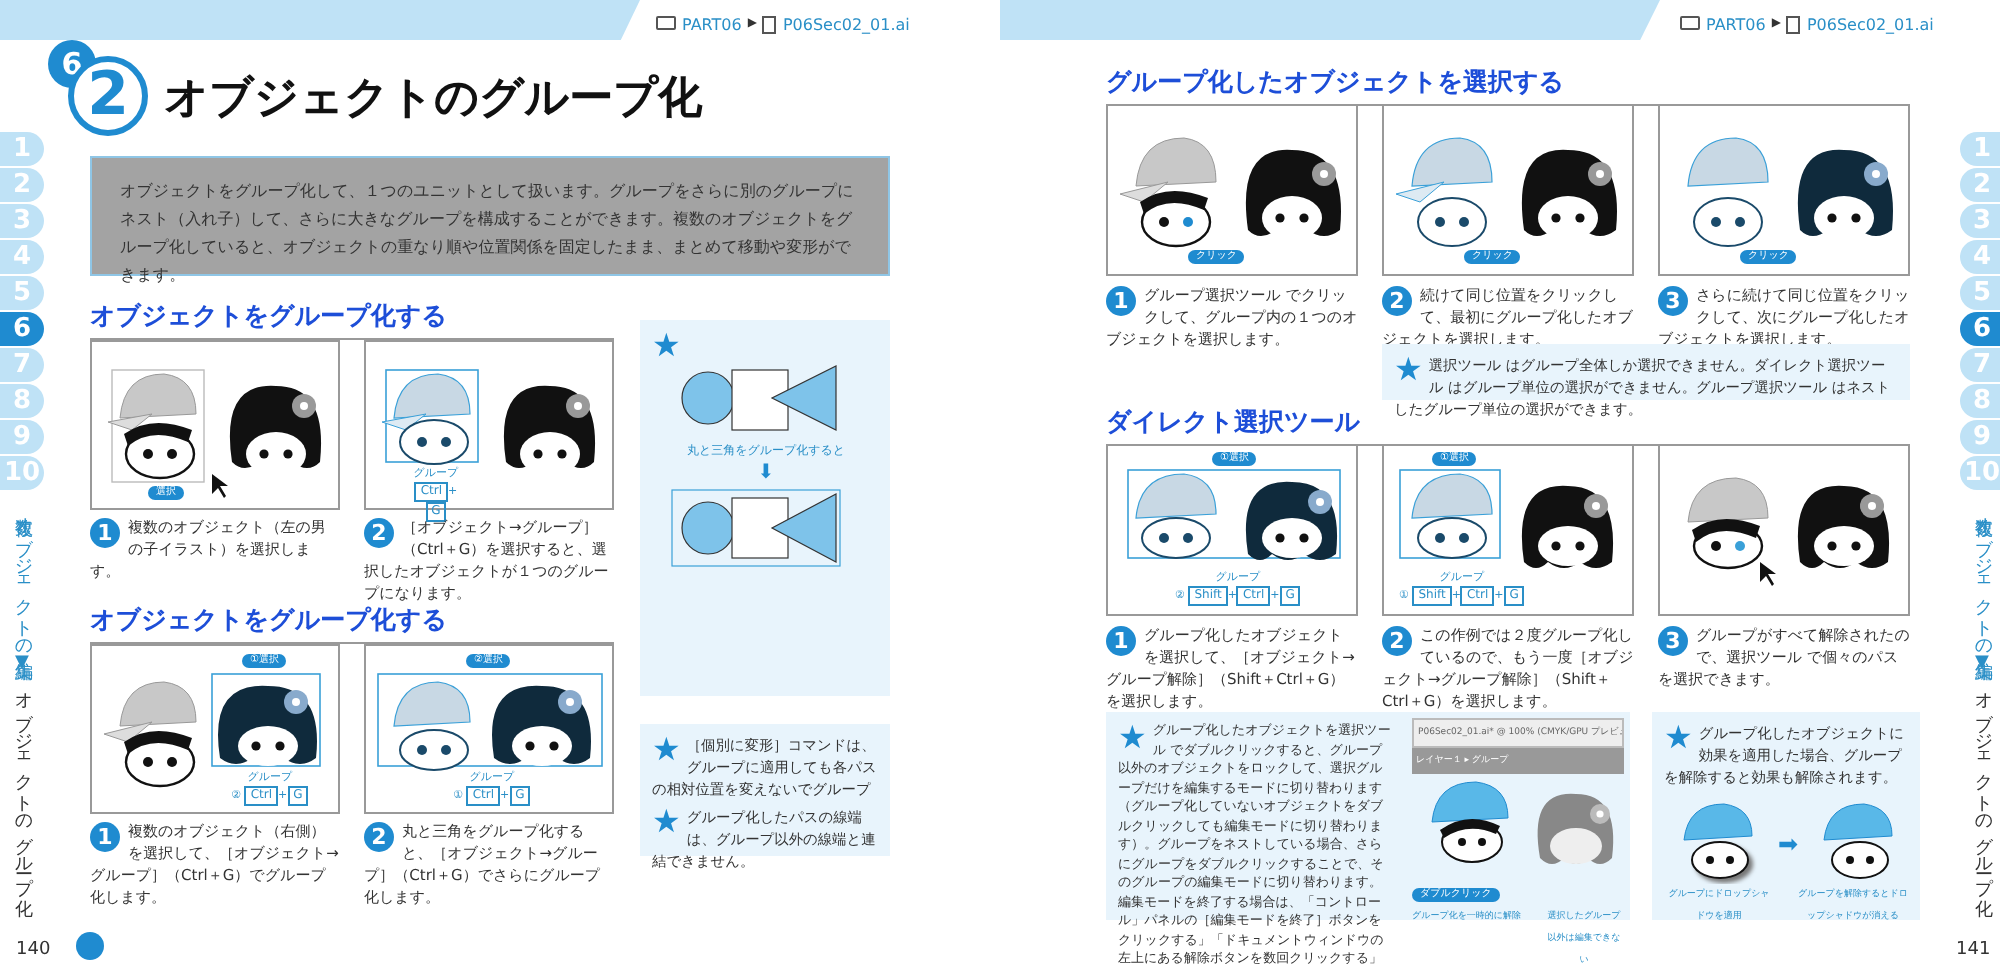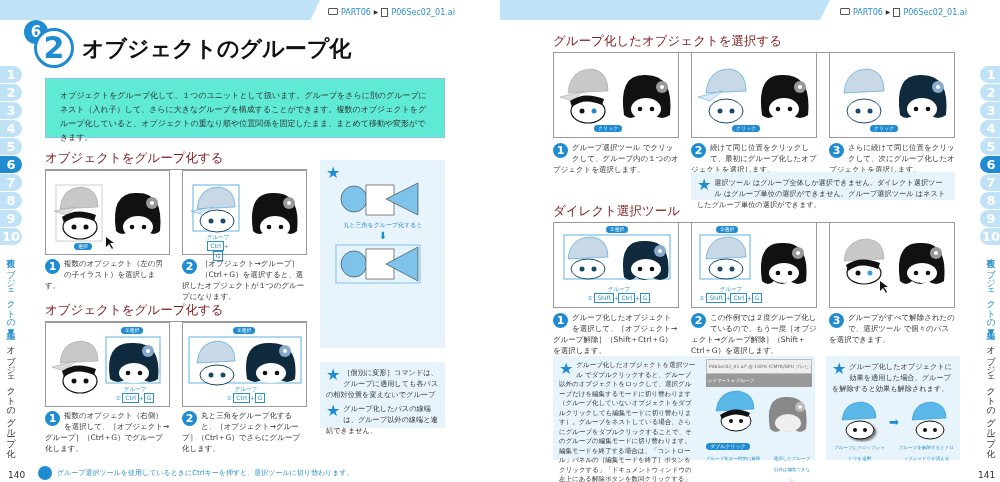--- a/index.html
+++ b/index.html
@@ -22,23 +22,23 @@
 .tabs{position:absolute;top:66px;width:20px;display:flex;flex-direction:column;gap:1px}
 .left .tabs{left:0}.right .tabs{left:480px}
 .tab{height:17px;border-radius:9px;background:#bfe2f6;color:#fff;font-weight:bold;font-size:13px;text-align:center;line-height:17px;width:22px}
 .left .tab{border-radius:0 9px 9px 0}
 .right .tab{border-radius:9px 0 0 9px}
 .tab.active{background:#1f8bd0}
 .vtext{position:absolute;writing-mode:vertical-rl;font-size:9px;color:#333;white-space:nowrap}
 .vtext .blue{color:#2a8fc7}
 .left .vtext{left:4px;top:252px}.right .vtext{left:984px;left:484px;top:252px}
 
-.intro{position:absolute;left:45px;top:78px;width:400px;height:60px;background:#5eead4;border:1px solid #8fc6e6;padding:10px 14px;font-size:8px;line-height:14px;color:#333}
-
-.shead{position:absolute;font-size:12.5px;font-weight:normal;color:#7f1d1d;border-bottom:1px solid #999;padding-bottom:2px}
+.intro{position:absolute;left:45px;top:78px;width:400px;height:60px;background:#a3a3a3;border:1px solid #8fc6e6;padding:10px 14px;font-size:8px;line-height:14px;color:#333}
+
+.shead{position:absolute;font-size:12.5px;font-weight:bold;color:#1d4ed8;border-bottom:1px solid #999;padding-bottom:2px}
 
 .imgbox{position:absolute;border:1px solid #999;background:#fff}
 .caption{position:absolute;font-size:7.5px;line-height:11px;color:#333}
 .stepnum{display:inline-block;width:15px;height:15px;border-radius:50%;background:#1f8bd0;color:#fff;font-weight:bold;font-size:11px;text-align:center;line-height:15px;float:left;margin:1px 4px 0 0}
 .keycap{display:inline-block;border:1px solid #2a8fc7;color:#2a8fc7;font-size:6px;padding:0 2px;line-height:8px}
 
 .tip{position:absolute;background:#e8f4fc;font-size:7.2px;line-height:11px;color:#333;padding:5px 6px}
 .tipicon{float:left;color:#1f8bd0;font-size:16px;line-height:16px;margin-right:3px}
 .pagenum{position:absolute;top:470px;font-size:9px;color:#333}
 .footnote{position:absolute;left:38px;top:466px;font-size:7px;color:#2a8fc7;display:flex;align-items:center;gap:5px}
@@ -201,21 +201,20 @@
     <span class="tipicon">★</span>
     <span>［個別に変形］コマンドは、グループに適用しても各パスの相対位置を変えないでグループ単位で変形します。</span>
   </div>
   <div class="tip" style="left:320px;top:398px;width:125px;height:30px">
     <span class="tipicon">★</span>
     <span>グループ化したパスの線端は、グループ以外の線端と連結できません。</span>
   </div>
 
   <div class="footnote">
     <span class="footicon"></span>
-    <span>グループ選択ツールを使用しているときにCtrlキーを押すと、選択ツールに切り替わります。</span>
   </div>
   <div class="pagenum" style="left:8px">140</div>
 </div>
 
 <div class="page right">
   <div class="topband"></div>
   <div class="fileref">
     <span class="folder"></span>
     <span>PART06</span>
     <span class="arrow">▶</span>

